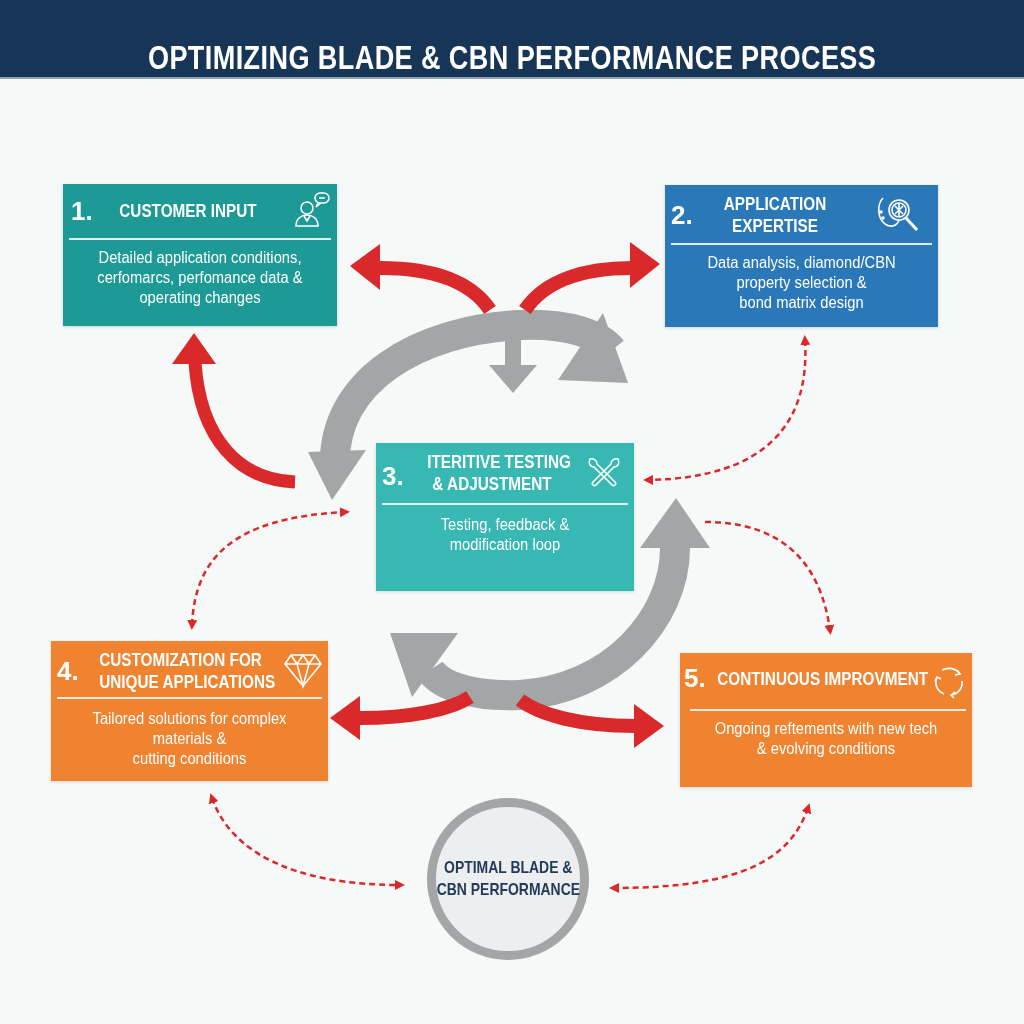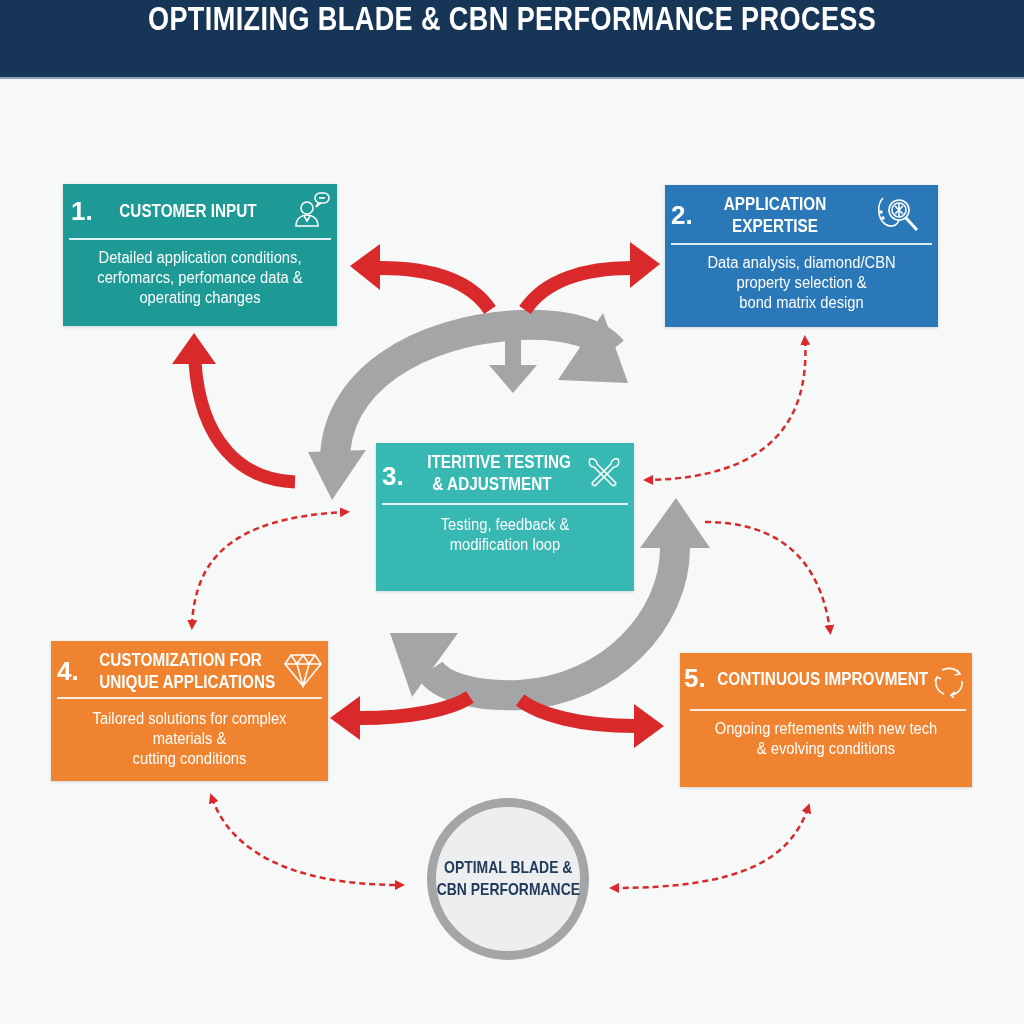--- a/index.html
+++ b/index.html
@@ -4,21 +4,21 @@
 <style>
   html, body { margin: 0; padding: 0; }
   body {
     width: 1024px; height: 1024px; position: relative; overflow: hidden;
     background: #f7f8f8;
     font-family: "Liberation Sans", "DejaVu Sans", sans-serif;
   }
   .header {
     position: absolute; left: 0; top: 0; width: 1024px; height: 77px;
     background: #173556;
-    display: flex; align-items: flex-start; justify-content: center;
+    display: flex; align-items: flex-end; justify-content: center;
     border-bottom: 2px solid #8fa3b3;
   }
   .header h1 {
     margin: 0; color: #ffffff; font-size: 33px; font-weight: bold;
     letter-spacing: 0.5px; transform: scaleX(0.82); white-space: nowrap;
     font-family: "Liberation Sans", sans-serif;
   }
   svg.flows { position: absolute; left: 0; top: 0; width: 1024px; height: 1024px; }
   .card {
     position: absolute; color: #fff; box-sizing: border-box;

